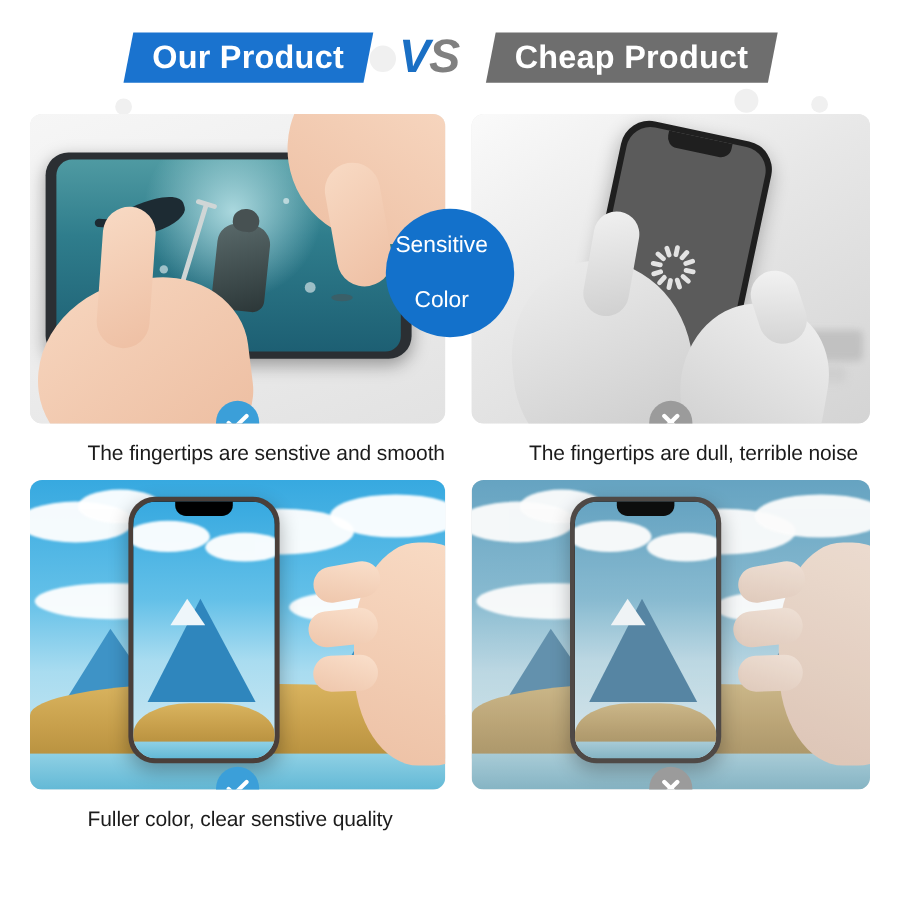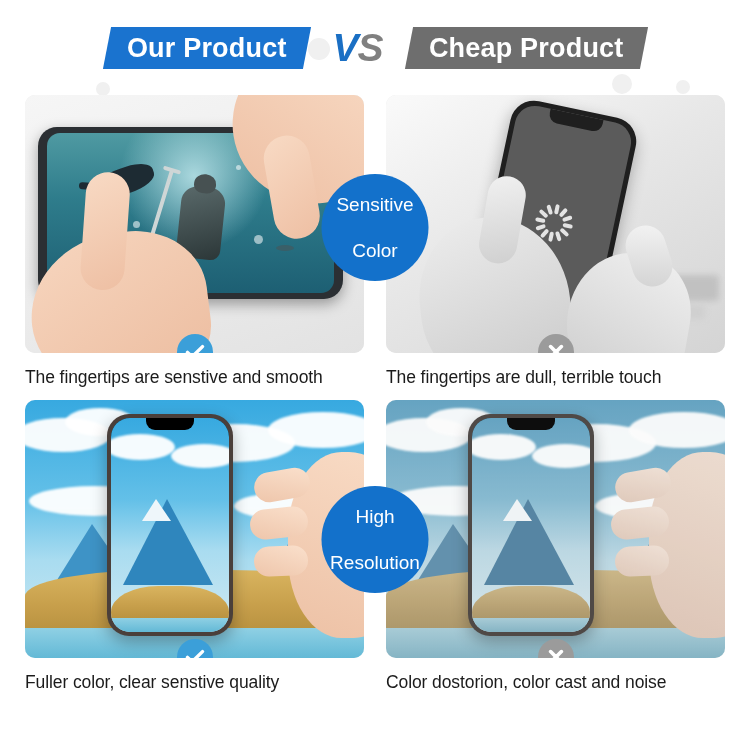--- a/index.html
+++ b/index.html
@@ -81,20 +81,21 @@
     border-radius: 10px;
     overflow: hidden;
     background: #e9e9e9;
   }
   .caption {
     margin-top: 14px;
     font-size: 17.5px;
     color: #1b1b1b;
     white-space: nowrap;
     letter-spacing: -0.1px;
+    margin-left: 48px;
   }
 
   
   .verdict {
     position: absolute;
     left: 50%;
     bottom: -17px;
     transform: translateX(-50%);
     width: 36px;
     height: 36px;
@@ -111,21 +112,21 @@
   
   .feature-badge {
     position: absolute;
     width: 107px;
     height: 107px;
     border-radius: 50%;
     background: #1371cb;
     color: #ffffff;
     display: flex;
     align-items: center;
-    justify-content: center;
+    justify-content: flex-start;
     text-align: center;
     font-size: 19px;
     line-height: 1.22;
     z-index: 7;
     left: 50%;
     transform: translateX(-50%);
   }
   .feature-badge span { display: block; padding: 0 4px; }
 
   
@@ -413,21 +414,21 @@
         </div>
         <div class="hand-tap"></div>
         <div class="tap-finger"></div>
       </div>
       <div class="verdict bad">
         <svg viewBox="0 0 24 24">
           <path d="M6.6 6.6L17.4 17.4M17.4 6.6L6.6 17.4" fill="none" stroke="#ffffff" stroke-width="3.6" stroke-linecap="round"></path>
         </svg>
       </div>
     </div>
-    <div class="caption">The fingertips are dull, terrible touch</div>
+    <div class="caption">The fingertips are dull, terrible noise</div>
   </div>
 
   <div class="cell">
     <div class="photo">
       <div class="scene-mountain">
         <div class="sky"></div>
         <div class="cloud" style="left:-10px;top:18px;width:96px;height:34px;"></div>
         <div class="cloud" style="left:40px;top:8px;width:70px;height:28px;"></div>
         <div class="cloud" style="left:150px;top:24px;width:120px;height:38px;"></div>
         <div class="cloud" style="right:-14px;top:12px;width:110px;height:36px;"></div>
@@ -505,29 +506,22 @@
           <div class="hold-finger" style="left:-38px;top:56px;width:58px;height:30px;transform:rotate(-6deg);"></div>
           <div class="hold-finger" style="left:-34px;top:94px;width:54px;height:30px;transform:rotate(-2deg);"></div>
         </div>
       </div>
       <div class="verdict bad">
         <svg viewBox="0 0 24 24">
           <path d="M6.6 6.6L17.4 17.4M17.4 6.6L6.6 17.4" fill="none" stroke="#ffffff" stroke-width="3.6" stroke-linecap="round"></path>
         </svg>
       </div>
     </div>
-    <div class="caption">Color dostorion, color cast and noise</div>
   </div>
 
   <div class="feature-badge" style="top:79px;">
     <span>
       <span>Sensitive</span><br>
       <span>Color</span>
     </span>
   </div>
-  <div class="feature-badge" style="top:391px;">
-    <span>
-      <span>High</span><br>
-      <span>Resolution</span>
-    </span>
-  </div>
 
 </div>
 
 </body></html>

